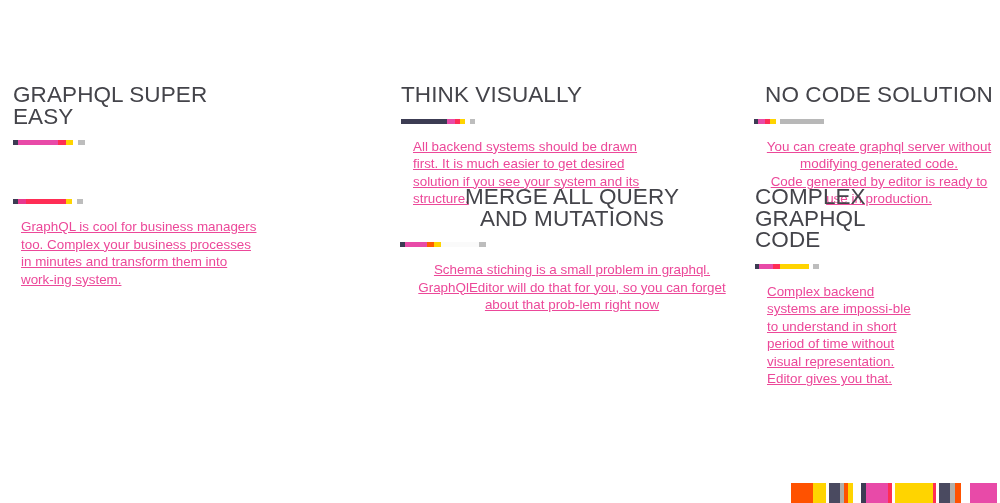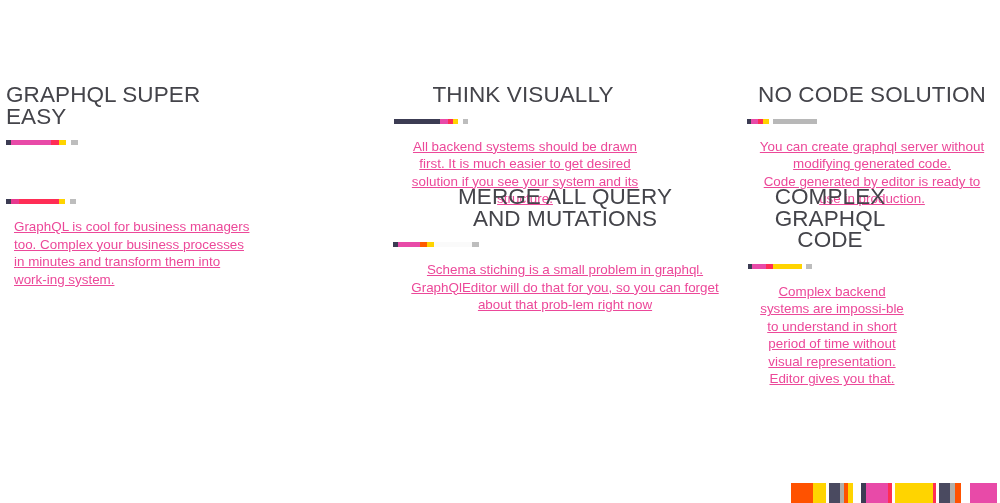--- a/index.html
+++ b/index.html
@@ -12,39 +12,39 @@
     height: 503px;
     background: #ffffff;
     font-family: "Liberation Sans", "DejaVu Sans", sans-serif;
     color: #3c3c41;
     overflow: hidden;
     position: relative;
   }
 
   .features-grid {
     position: absolute;
-    left: 2px;
+    left: 9px;
     top: 0;
     width: 849px;
     height: 460px;
     display: grid;
     grid-template-columns: 386px 354px 260px;
     grid-template-rows: 172px 1fr;
   }
 
   .feature-cell {
     position: relative;
     padding-top: 84px;
     box-sizing: border-box;
   }
   .feature-cell.row2 {
     padding-top: 14px;
   }
   .feature-cell.col1 { padding-left: 4px; padding-right: 130px; }
-  .feature-cell.col2 { padding-left: 386px; padding-right: 0; text-align: center; }
+  .feature-cell.col2 { padding-left: 386px; padding-right: 0; }
   .feature-cell.col3 { padding-left: 740px; padding-right: 0; }
 
   
   .feature-cell.col1 { padding-left: 4px; padding-right: 128px; }
   .feature-cell.col2 { padding-left: 6px; padding-right: 90px; }
   .feature-cell.col3 { padding-left: 5px; padding-right: 5px; text-align: center; }
 
   .feature-title {
     font-size: 22.5px;
     font-weight: 400;

